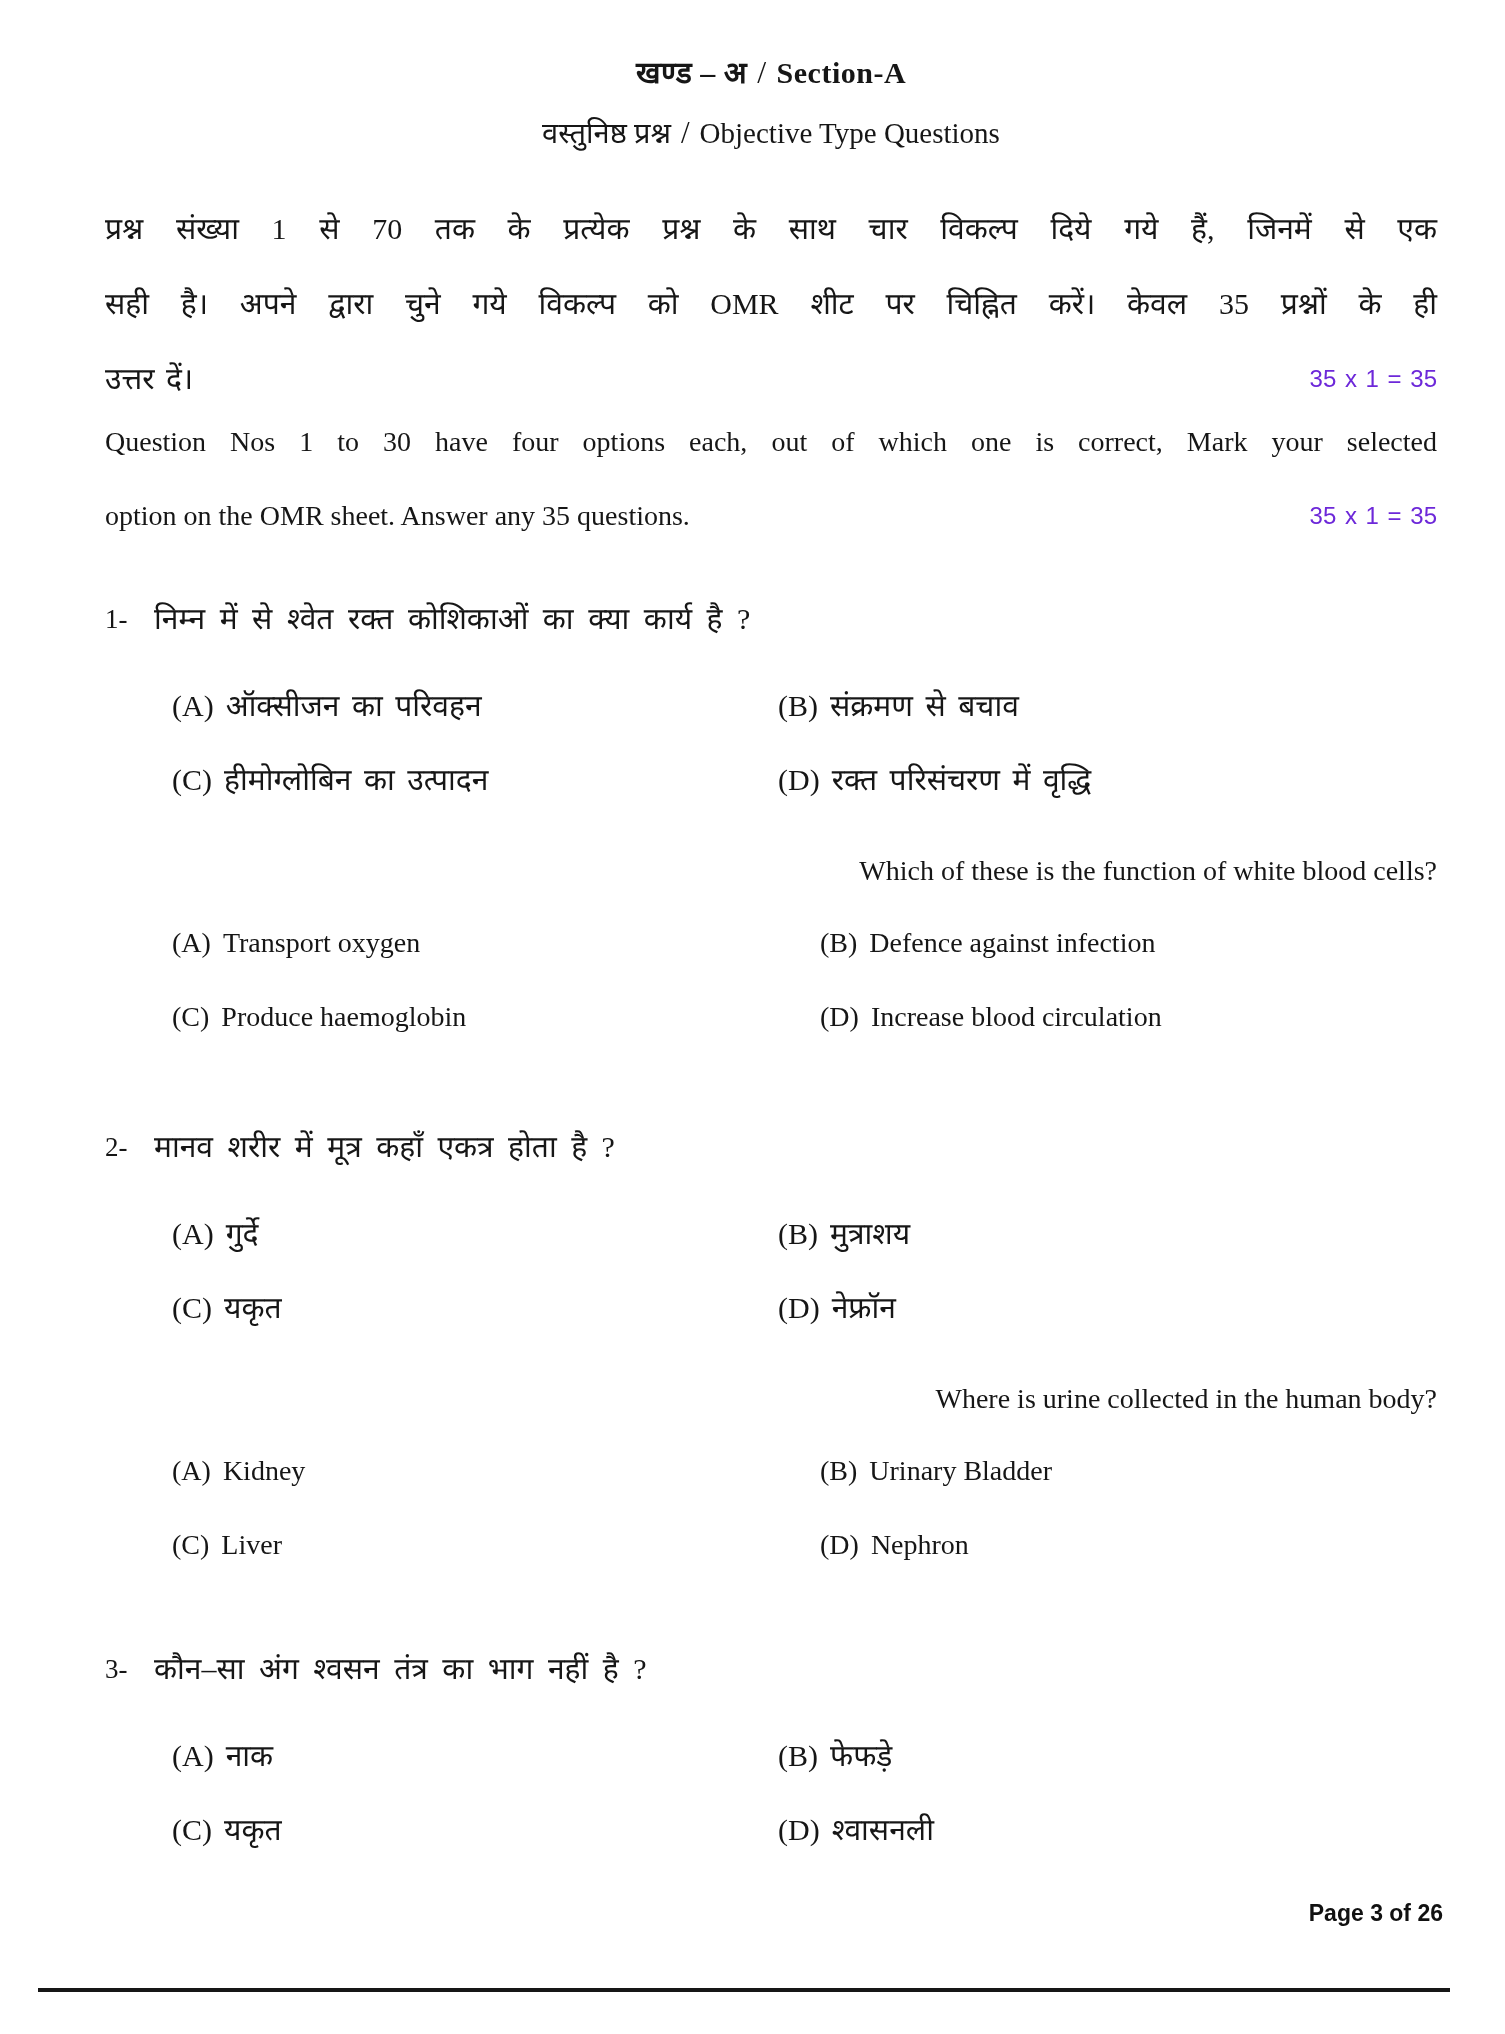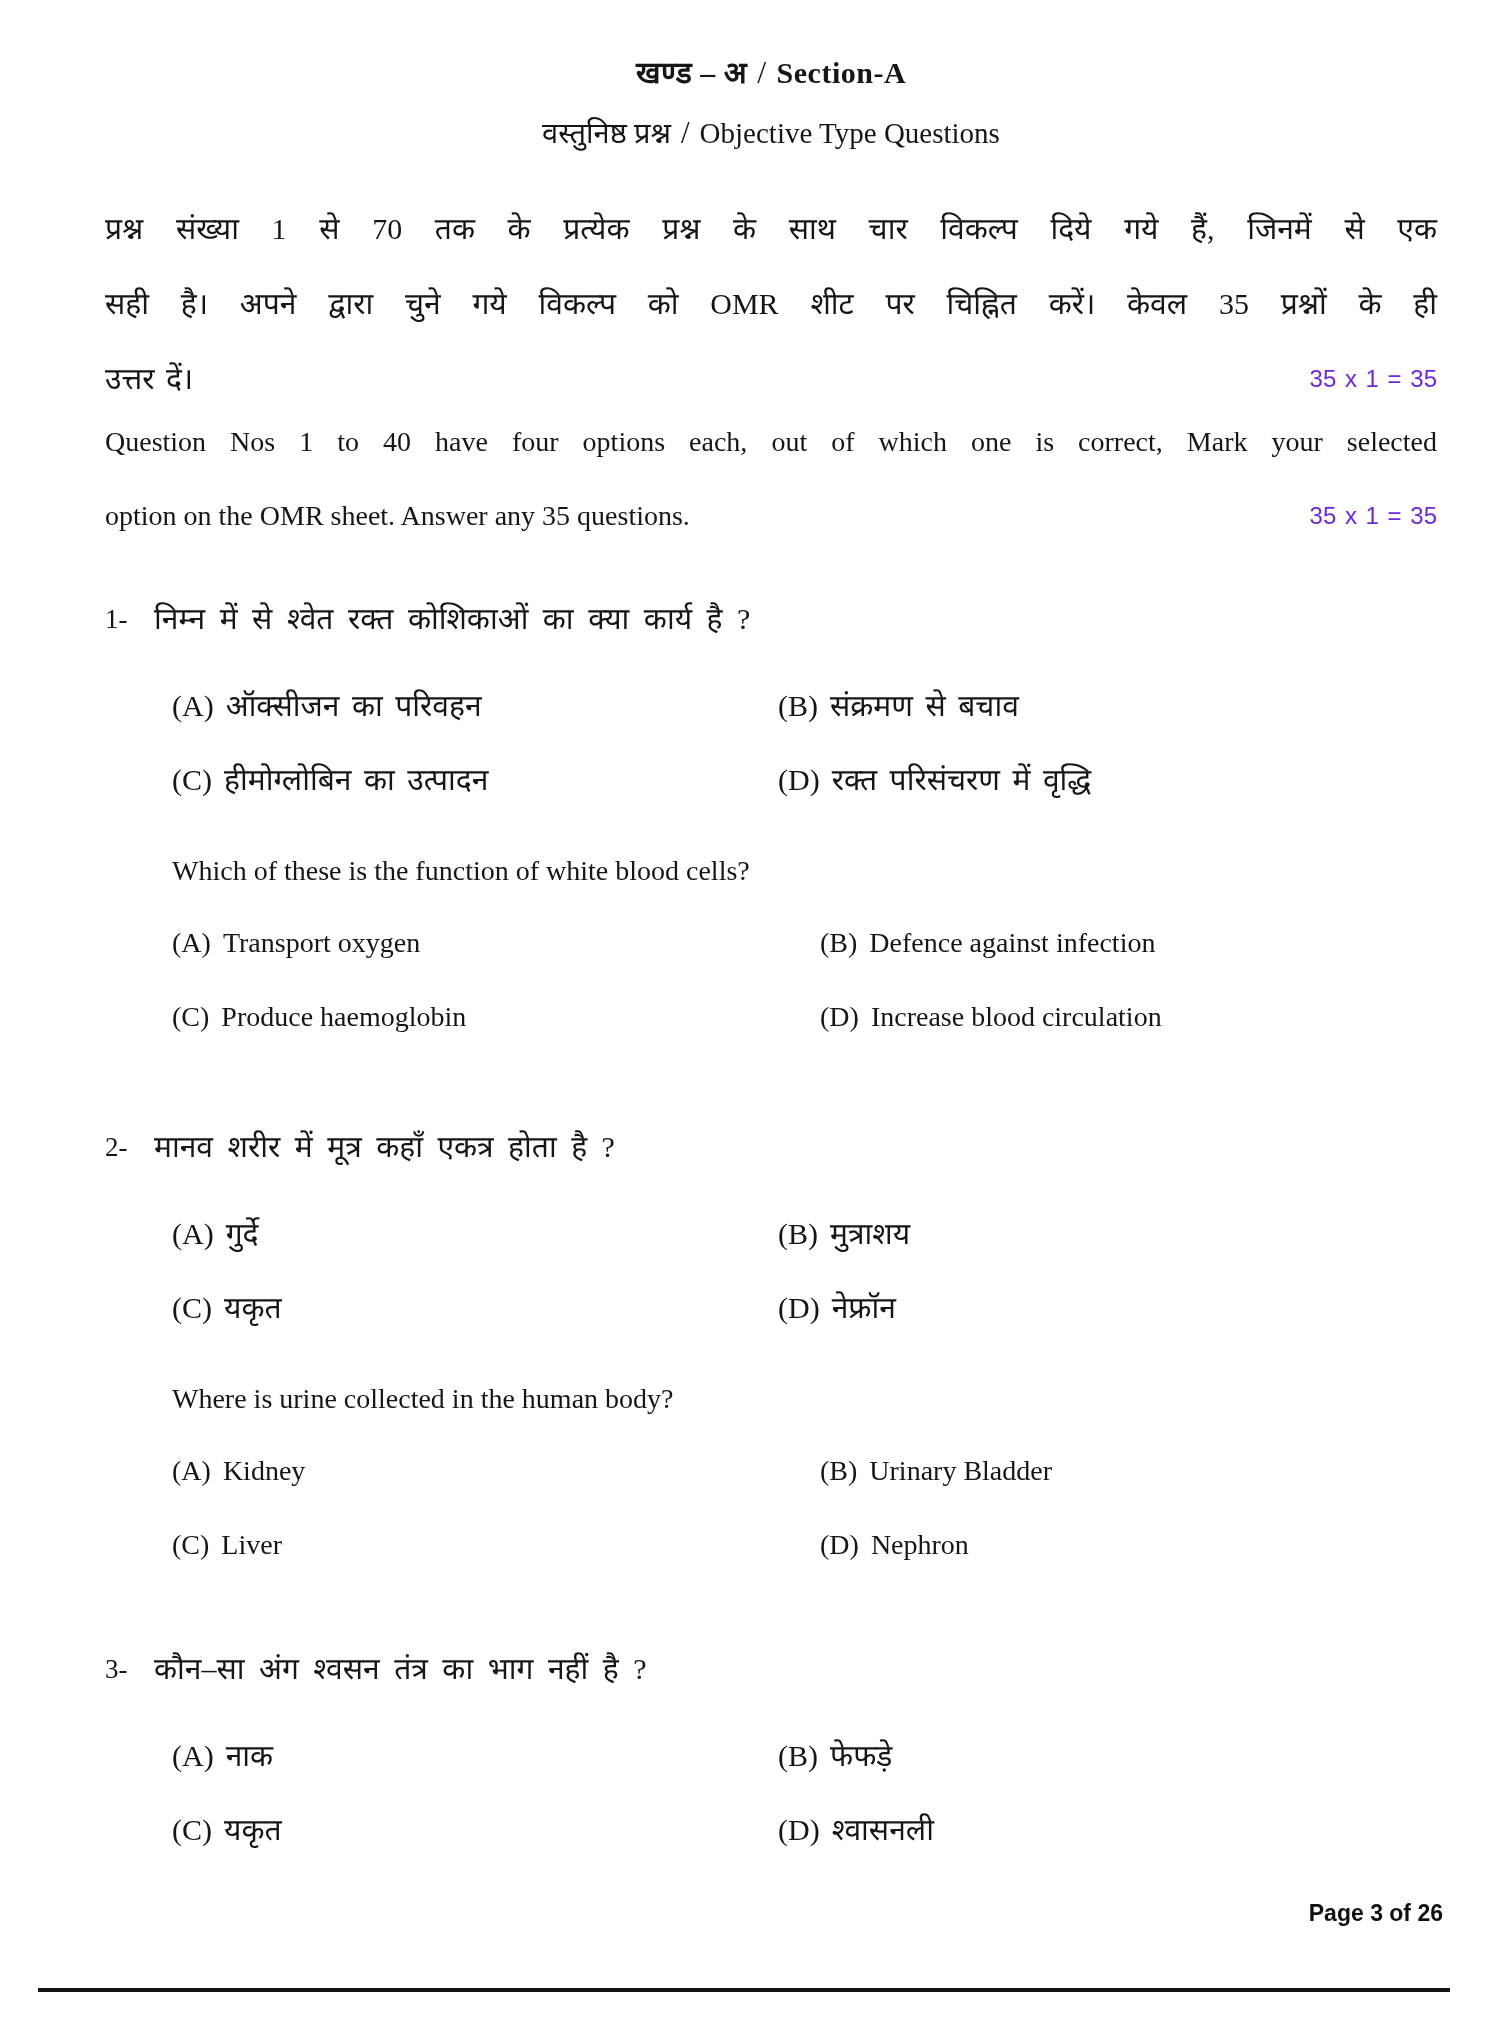--- a/index.html
+++ b/index.html
@@ -56,21 +56,21 @@
     word-spacing: 7px;
   }
   .q-num { width: 49px; flex: 0 0 49px; font-size: 27px; font-family: "Liberation Serif", serif; }
   .opts {
     display: grid;
     margin-left: 67px;
   }
   .opts-hi { grid-template-columns: 606px 1fr; row-gap: 34px; font-size: 30px; word-spacing: 5px; line-height: 40px; }
   .opts-en { grid-template-columns: 648px 1fr; row-gap: 40px; font-size: 28px; line-height: 34px; }
   .opt .optlabel { margin-right: 12px; }
-  .q-en { margin-left: 67px; font-size: 28px; line-height: 34px; }
+  .q-en { margin-left: 67px; font-size: 28px; line-height: 34px; text-align: right; }
 
   
   .mt-q1 { margin-top: 62px; }
   .gap-q-opts { margin-top: 46px; }
   .gap-opts-enq { margin-top: 54px; }
   .gap-enq-opts { margin-top: 38px; }
   .mt-q2 { margin-top: 92px; }
   .mt-q3 { margin-top: 86px; }
 
   
@@ -110,21 +110,21 @@
     <div class="instr-hi">
       <div class="jline">प्रश्न संख्या 1 से 70 तक के प्रत्येक प्रश्न के साथ चार विकल्प दिये गये हैं, जिनमें से एक</div>
       <div class="jline">सही है। अपने द्वारा चुने गये विकल्प को OMR शीट पर चिह्नित करें। केवल 35 प्रश्नों के ही</div>
       <div class="flex-line">
         <span>उत्तर दें।</span>
         <span class="marks">35 x 1 = 35</span>
       </div>
     </div>
 
     <div class="instr-en">
-      <div class="jline">Question Nos 1 to 40 have four options each, out of which one is correct, Mark your selected</div>
+      <div class="jline">Question Nos 1 to 30 have four options each, out of which one is correct, Mark your selected</div>
       <div class="flex-line">
         <span>option on the OMR sheet. Answer any 35 questions.</span>
         <span class="marks">35 x 1 = 35</span>
       </div>
     </div>
 
     <section class="question mt-q1">
       <div class="q-hi">
         <span class="q-num">1-</span>
         <span class="q-text">निम्न में से श्वेत रक्त कोशिकाओं का क्या कार्य है ?</span>

